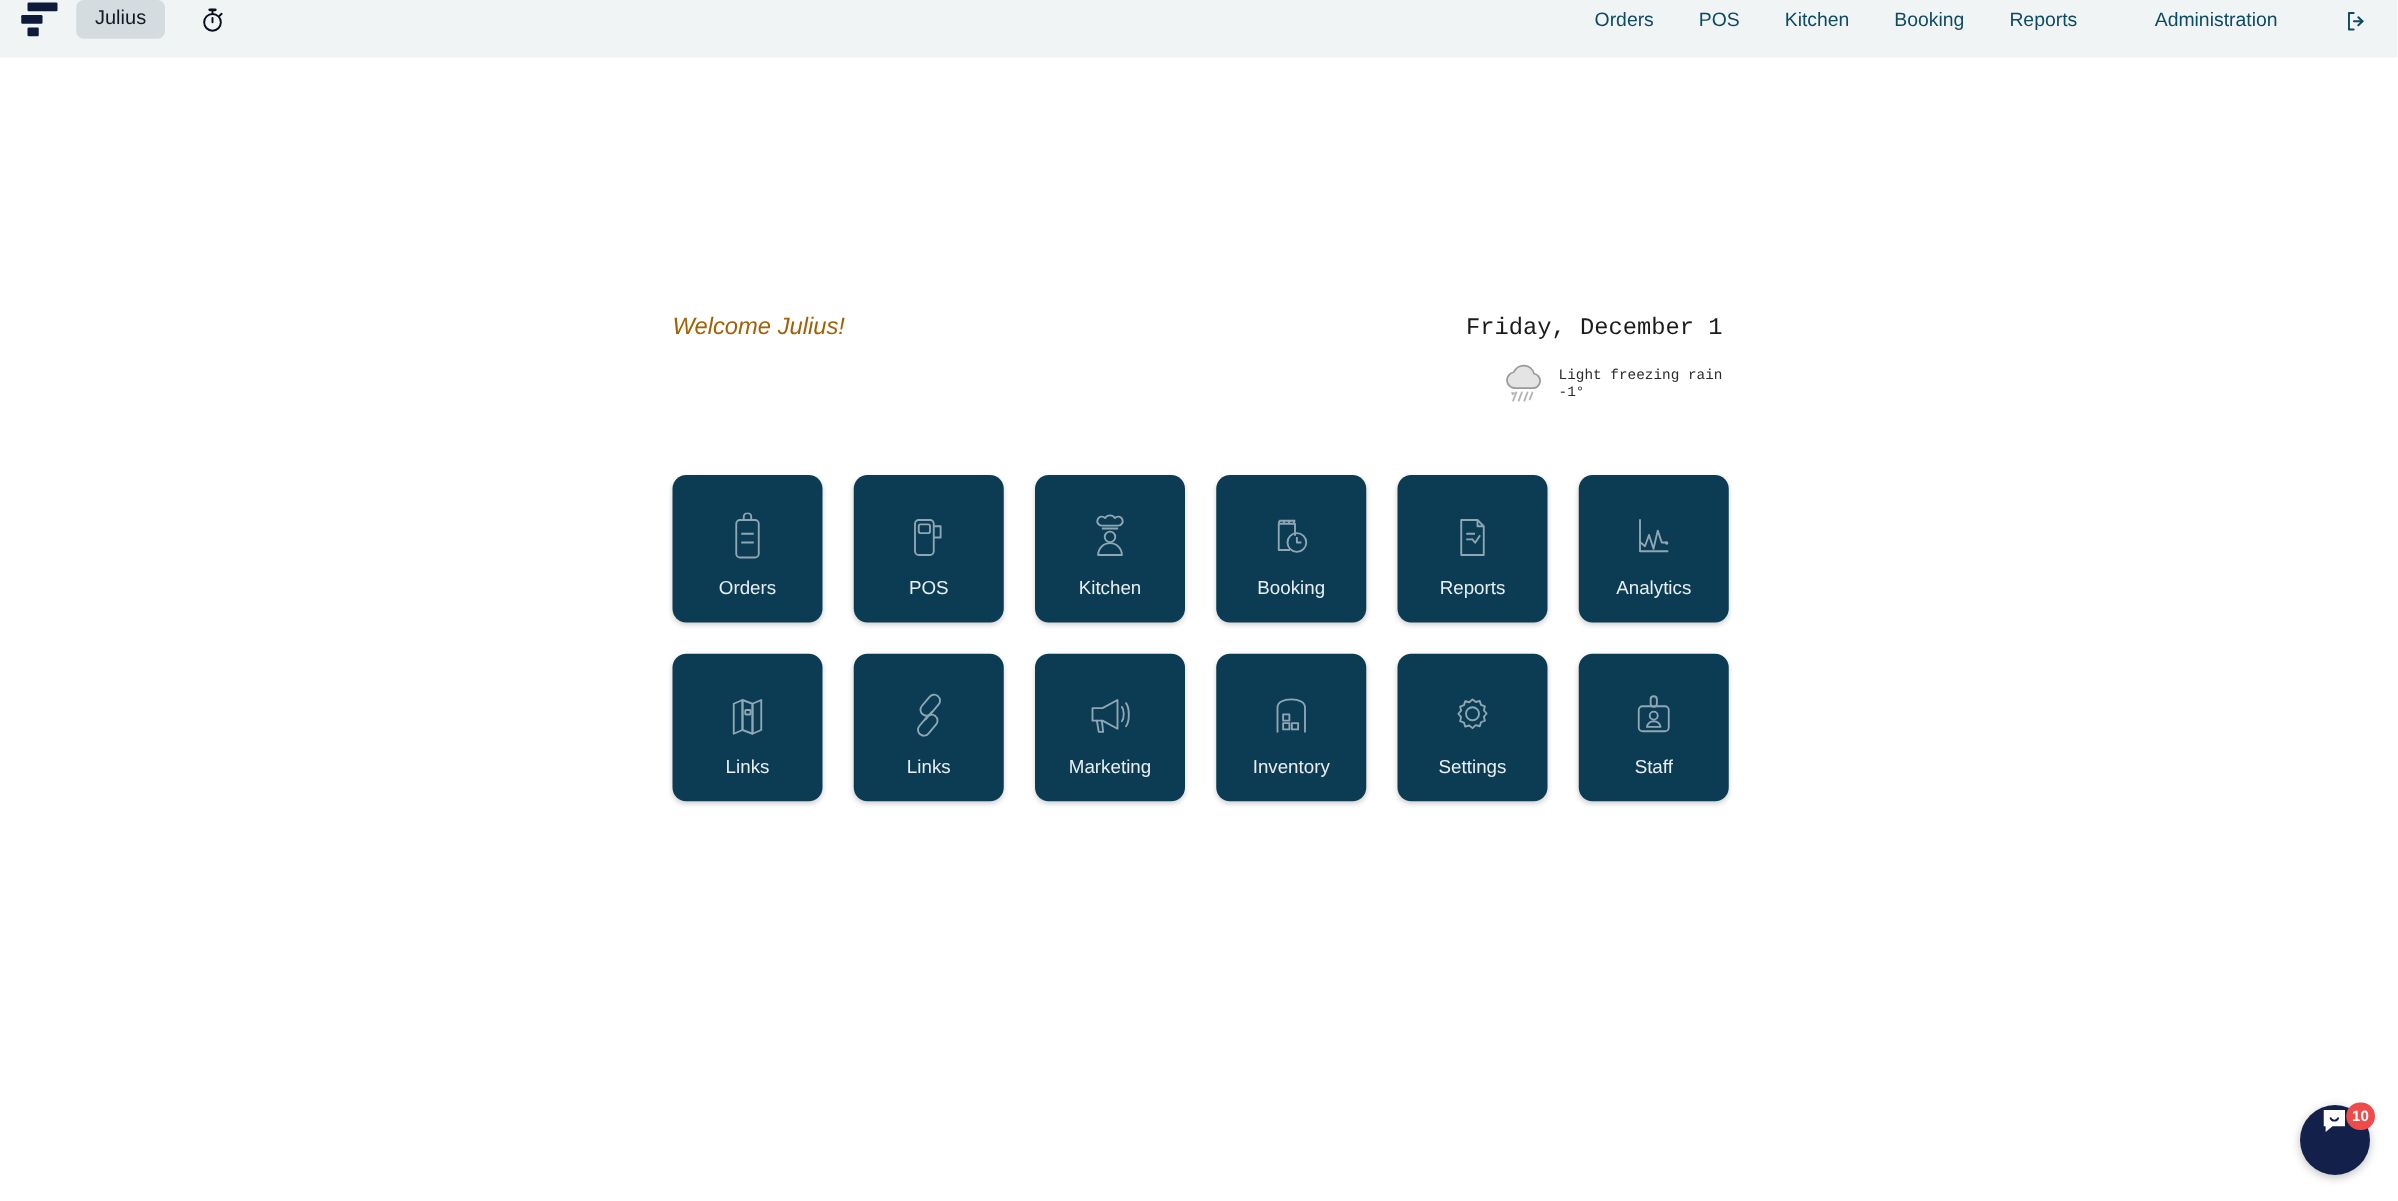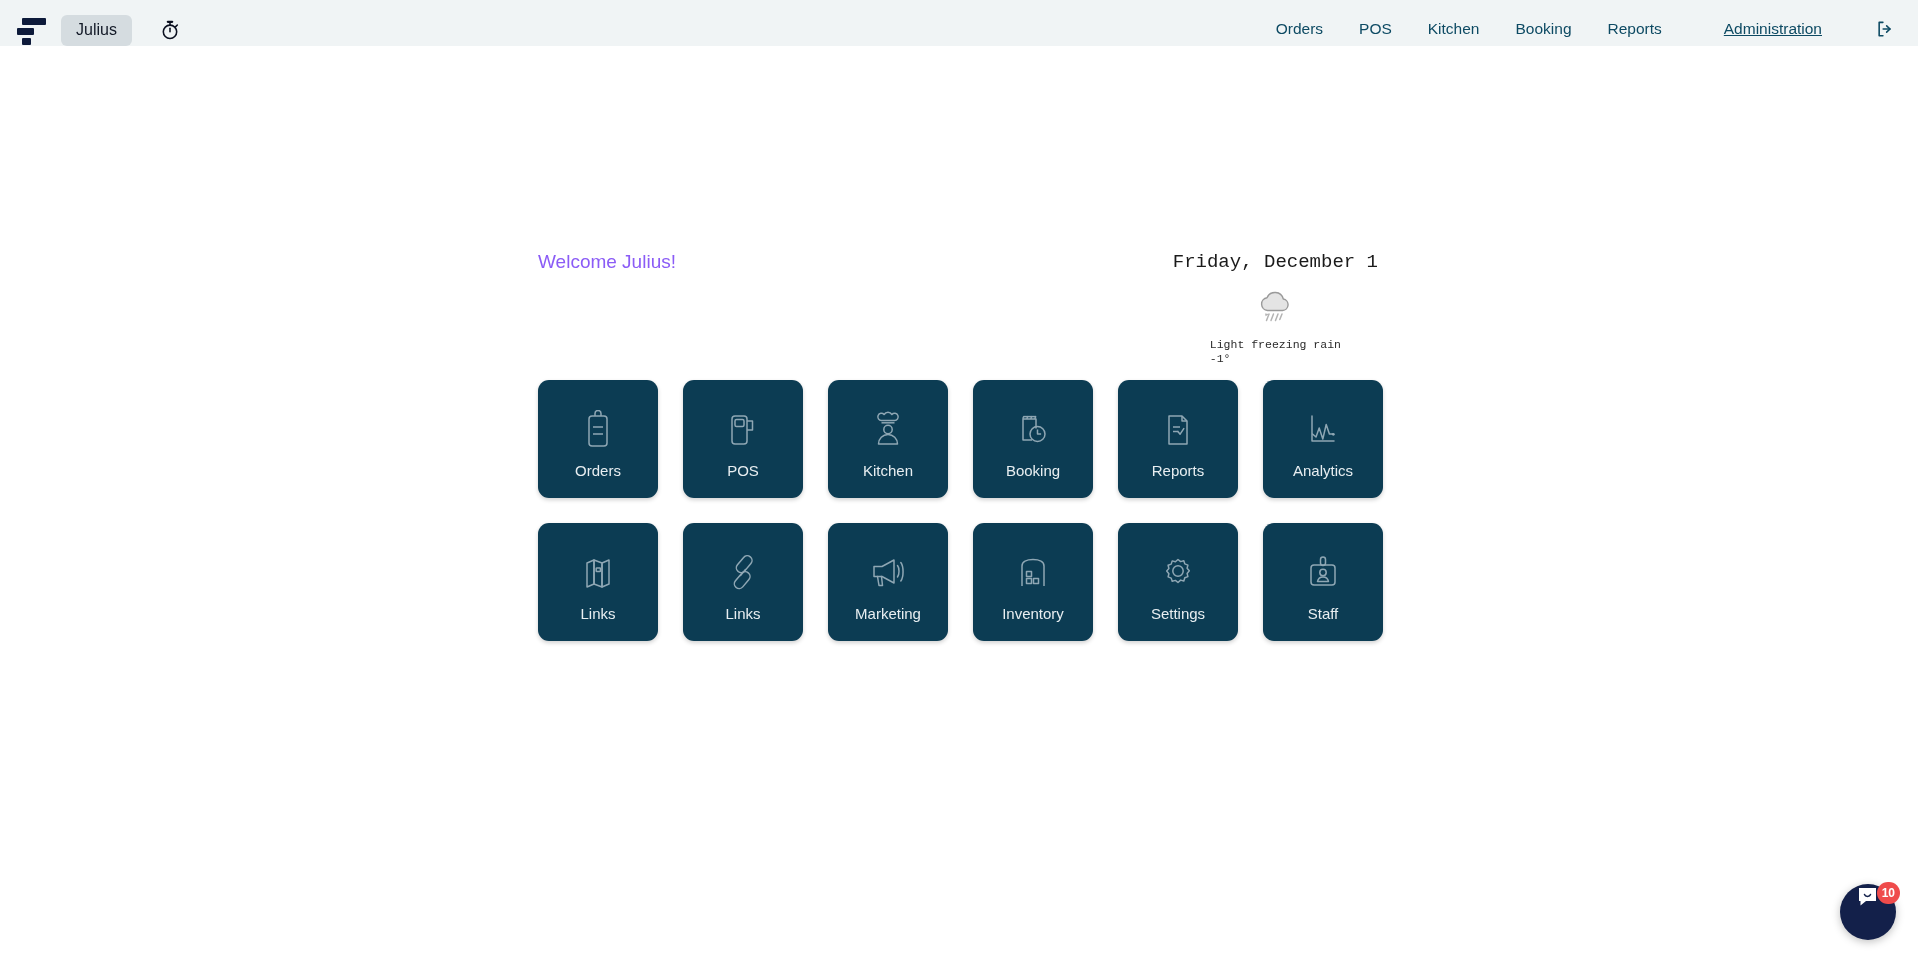--- a/index.html
+++ b/index.html
@@ -14,21 +14,21 @@
   }
 
   
   .topbar {
     position: absolute;
     top: 0; left: 0;
     width: 1918px;
     height: 46px;
     background: #f0f4f5;
     display: flex;
-    align-items: flex-end;
+    align-items: flex-start;
   }
 
   .brand-logo {
     margin-left: 17px;
     width: 30px; height: 30px;
     display: flex; flex-direction: column;
     align-items: flex-start; justify-content: center;
     gap: 3px;
   }
   .brand-logo i {
@@ -69,21 +69,21 @@
     padding-right: 18px;
   }
   .topnav a {
     color: #0d4a63;
     font-size: 15.5px;
     text-decoration: none;
     padding: 8px 18px;
     border-radius: 4px;
     white-space: nowrap;
   }
-  .topnav a.admin { margin-left: 26px; text-decoration: underline; }
+  .topnav a.admin { margin-left: 26px; }
   .logout-btn {
     margin-left: 30px;
     width: 30px; height: 30px;
     display: flex; align-items: center; justify-content: center;
     background: none; border: none; cursor: pointer;
   }
 
   
   .content {
     position: absolute;
@@ -97,37 +97,37 @@
     position: absolute;
     top: 200px;
     left: 538px;
     width: 840px;
     display: flex;
     justify-content: space-between;
     align-items: flex-start;
   }
   .greet-text {
     font-size: 19px;
-    color: #8b5cf6;
+    color: #a16207;
     line-height: 1.3;
+    font-style: italic;
   }
   .date-block { text-align: right; font-family: Liberation Mono, monospace; }
   .date-text {
     font-size: 19px;
     color: #1b1b1b;
     line-height: 1.3;
     white-space: nowrap;
   }
   .weather-row {
     margin-top: 12px;
     display: flex;
     align-items: center;
     justify-content: flex-end;
     gap: 8px;
-    flex-direction: column;
   }
   .weather-text {
     text-align: left;
     font-size: 11.5px;
     color: #2b2b2b;
     line-height: 1.25;
   }
 
   
   .tile-grid {

